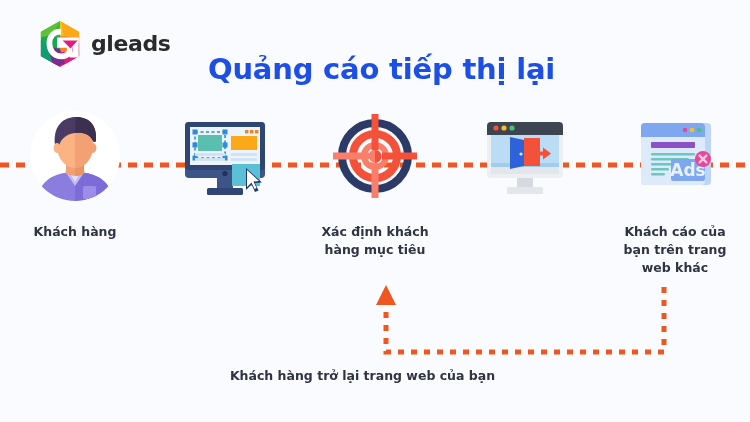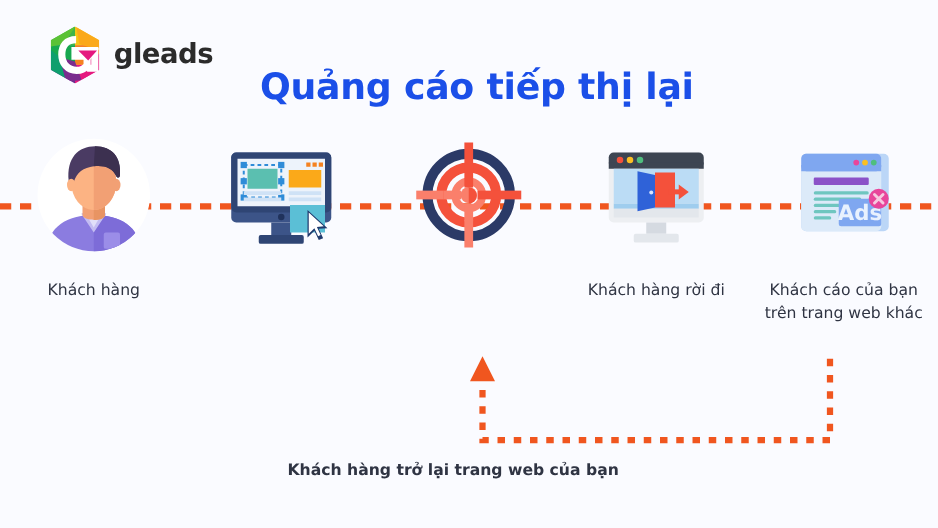--- a/index.html
+++ b/index.html
@@ -87,21 +87,21 @@
     display: flex;
     align-items: center;
     justify-content: flex-end;
     z-index: 2;
   }
   .step-icon svg { display: block; }
   .step-label {
     margin-top: 19px;
     text-align: center;
     font-size: 12.5px;
-    font-weight: 400;
+    font-weight: 700;
     color: #2f3443;
     line-height: 1.45;
     max-width: 128px;
   }
 
   
   .return-loop {
     position: absolute;
     left: 370px;
     top: 283px;
@@ -249,20 +249,21 @@
           <rect x="44.5" y="6" width="7" height="22" fill="#F4513B"></rect>
           <rect x="44.5" y="68" width="7" height="22" fill="#FA7F6B"></rect>
           <rect x="6" y="44.5" width="22" height="7" fill="#FA7F6B"></rect>
           <rect x="68" y="44.5" width="22" height="7" fill="#F4513B"></rect>
           <rect x="44.5" y="28" width="7" height="14" fill="#F4513B"></rect>
           <rect x="44.5" y="55" width="7" height="14" fill="#FA7F6B"></rect>
           <rect x="28" y="44.5" width="14" height="7" fill="#FA7F6B"></rect>
           <rect x="55" y="44.5" width="14" height="7" fill="#F4513B"></rect>
         </svg>
       </div>
+      <div class="step-label">Xác định khách hàng mục tiêu</div>
     </div>
 
     <div class="step">
       <div class="step-icon">
         <svg width="96" height="96" viewBox="0 0 96 96">
           <rect x="10" y="14" width="76" height="56" rx="4" fill="#EDEFF2"></rect>
           <rect x="10" y="14" width="76" height="12" rx="4" fill="#3D4552"></rect>
           <rect x="10" y="22" width="76" height="5" fill="#3D4552"></rect>
           <circle cx="19" cy="20" r="2.6" fill="#F4513B"></circle>
           <circle cx="27" cy="20" r="2.6" fill="#FBBF24"></circle>
@@ -276,21 +277,20 @@
           <path d="M33 29 L47 32 L47 58 L33 61 Z" fill="#2F62D8"></path>
           <circle cx="44" cy="46" r="1.6" fill="#D8E4FF"></circle>
 
           <rect x="58" y="43.5" width="10" height="4" fill="#F4513B"></rect>
           <path d="M66 39.5 L74 45.5 L66 51.5 Z" fill="#F4513B"></path>
 
           <rect x="40" y="70" width="16" height="9" fill="#D5DAE1"></rect>
           <rect x="30" y="79" width="36" height="7" rx="1.5" fill="#E3E7EC"></rect>
         </svg>
       </div>
-      <div class="step-label">Khách hàng rời đi</div>
     </div>
 
     <div class="step">
       <div class="step-icon">
         <svg width="96" height="96" viewBox="0 0 96 96">
           <rect x="14" y="15" width="70" height="62" rx="4" fill="#BBD6F7"></rect>
           <rect x="14" y="15" width="64" height="62" rx="4" fill="#DCEAF9"></rect>
           <rect x="14" y="15" width="64" height="14" rx="4" fill="#7FA7F0"></rect>
           <rect x="14" y="24" width="64" height="5" fill="#7FA7F0"></rect>
           <circle cx="58" cy="22" r="2.3" fill="#E8459B"></circle>

